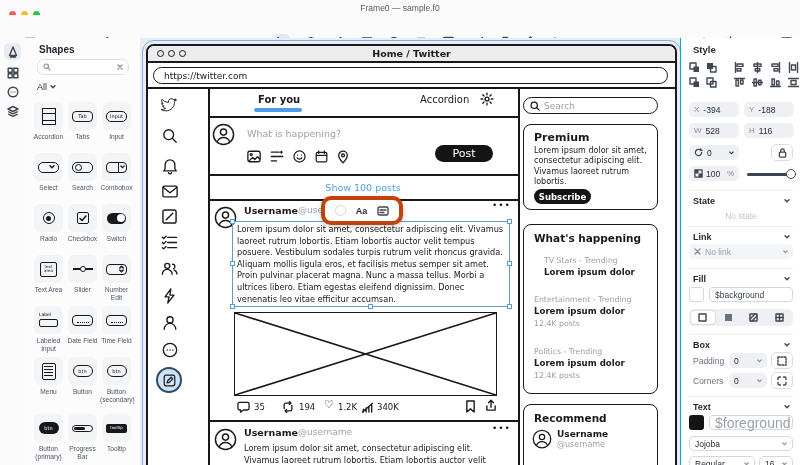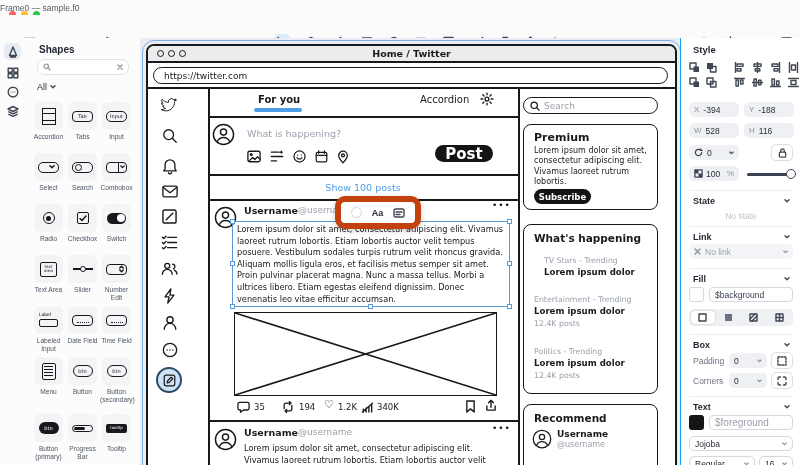--- a/index.html
+++ b/index.html
@@ -49,21 +49,21 @@
   .seg{flex:1;display:flex;align-items:center;justify-content:center;height:13px;border-radius:4px}
   .seg-on{background:#fff;box-shadow:0 0 2px rgba(0,0,0,.25)}
 </style>
 </head>
 <body>
 
 <div id="titlebar" class="abs">
   <div class="abs" style="left:9px;top:4px">
     <span class="light" style="background:#ff5f57"></span><span class="light" style="background:#febc2e"></span><span class="light" style="background:#28c840"></span>
   </div>
-  <div class="abs" style="left:0;right:0;top:3px;font-size:8.5px;color:#555b66">Frame0 — sample.f0</div>
+  <div class="abs" style="left:0;right:0;top:3px;text-align:center;font-size:8.5px;color:#555b66">Frame0 — sample.f0</div>
 </div>
 
 <div id="toolbar" class="abs">
   <div class="tool" style="left:22px">
     <svg width="12" height="10" viewBox="0 0 12 10">
         <path class="ic" d="M1 1.5h10M1 5h10M1 8.5h10"></path>
       </svg>
     </div>
   <div class="tool" style="left:102px">
     <svg width="11" height="12" viewBox="0 0 11 12">
@@ -530,21 +530,21 @@
         <svg width="13" height="13" viewBox="0 0 16 16">
             <rect class="wf" x="1.5" y="3" width="13" height="11.5" rx="1.5"></rect>
             <path class="wf" d="M4.5 1.2v3M11.5 1.2v3M1.5 6.5h13"></path>
           </svg>
         <svg width="12" height="14" viewBox="0 0 14 16">
             <path class="wf" d="M7 1.2A5 5 0 0 1 12 6.2c0 3.3-5 8.6-5 8.6S2 9.5 2 6.2A5 5 0 0 1 7 1.2z"></path>
             <circle class="wf" cx="7" cy="6.2" r="1.7"></circle>
           </svg>
       </div>
       <div class="abs" style="left:287px;top:99px;width:58px;height:17px;background:#141414;border-radius:9px;display:flex;align-items:center;justify-content:center">
-        <span style="color:#fff;font-size:15px;font-weight:bold">Post</span>
+        <span style="color:#fff;font-size:11px;font-weight:normal">Post</span>
         </div>
       <div class="thick-h" style="left:60px;top:128px;width:310px"></div>
 
       <div class="abs" style="left:60px;top:136px;width:310px;text-align:center;font-size:9.5px;color:#4d9ee8">Show 100 posts</div>
       <div class="thick-h" style="left:60px;top:153px;width:310px"></div>
 
       <div>
         <div class="abs" style="left:66px;top:160px">
           <svg width="23" height="23" viewBox="0 0 24 24">
               <circle class="wf" cx="12" cy="12" r="10.5"></circle>
@@ -668,21 +668,21 @@
               <circle class="wf" cx="12" cy="9.5" r="3.2"></circle>
               <path class="wf" d="M5.5 19.5a7 7 0 0 1 13 0"></path>
             </svg>
           </div>
         <div class="abs" style="left:33px;top:24px;font-size:9px;font-weight:bold">Username</div>
         <div class="abs" style="left:33px;top:35px;font-size:8px;color:#9aa1ab">@username</div>
       </div>
     </div>
   </div>
 
-  <div class="abs ui" style="left:195px;top:158px;width:74px;height:21px;background:#fff;border:6px solid #c2410c;border-radius:10px;box-shadow:0 2px 6px rgba(0,0,0,.18);display:flex;align-items:center;justify-content:space-evenly;z-index:5">
+  <div class="abs ui" style="left:181px;top:158px;width:74px;height:21px;background:#fff;border:4px solid #c2410c;border-radius:10px;box-shadow:0 2px 6px rgba(0,0,0,.18);display:flex;align-items:center;justify-content:space-evenly;z-index:5">
     <div style="width:11px;height:11px;border:1.3px solid #d4d4d8;border-radius:50%;box-sizing:border-box"></div>
     <span style="font-size:9px;color:#272d38;font-weight:bold">Aa</span>
     <svg width="12" height="10" viewBox="0 0 12 10">
         <rect class="ic" x="1" y="1" width="10" height="8" rx="1.5"></rect>
         <path class="ic" d="M3 4h6M3 6.5h4"></path>
       </svg>
   </div>
 </div>
 
 <div id="stylep" class="abs ui">
@@ -883,21 +883,21 @@
       </svg>
     </div>
 
   <div class="sp-div" style="top:358px"></div>
   <div class="sp-sec" style="top:364px">Text</div>
   <svg class="abs" style="left:103px;top:367px" width="6" height="4" viewBox="0 0 6 4">
       <path class="ic" d="M1 .8 3 2.8 5 .8"></path>
     </svg>
   <div class="abs" style="left:8px;top:377px;width:15px;height:15px;background:#141414;border-radius:3px"></div>
   <div class="abs" style="left:28px;top:377px;width:84px;height:15px;border:1px solid #d6d8dd;border-radius:4px;box-sizing:border-box;display:flex;align-items:center;padding:0 5px">
-    <span style="font-size:10px;color:#9aa1ab">$foreground</span>
+    <span style="font-size:14px;color:#9aa1ab">$foreground</span>
     </div>
   <div class="sp-pill" style="left:8px;top:398px;width:104px;background:#fff;border:1px solid #d6d8dd">
     <span class="sp-val">Jojoba</span>
     <svg class="chev" width="5" height="4" viewBox="0 0 6 4">
         <path class="ic gray-ic" d="M1 .8 3 2.8 5 .8"></path>
       </svg>
     </div>
   <div class="sp-pill" style="left:8px;top:418px;width:66px;background:#fff;border:1px solid #d6d8dd">
     <span class="sp-val">Regular</span>
     <svg class="chev" width="5" height="4" viewBox="0 0 6 4">

